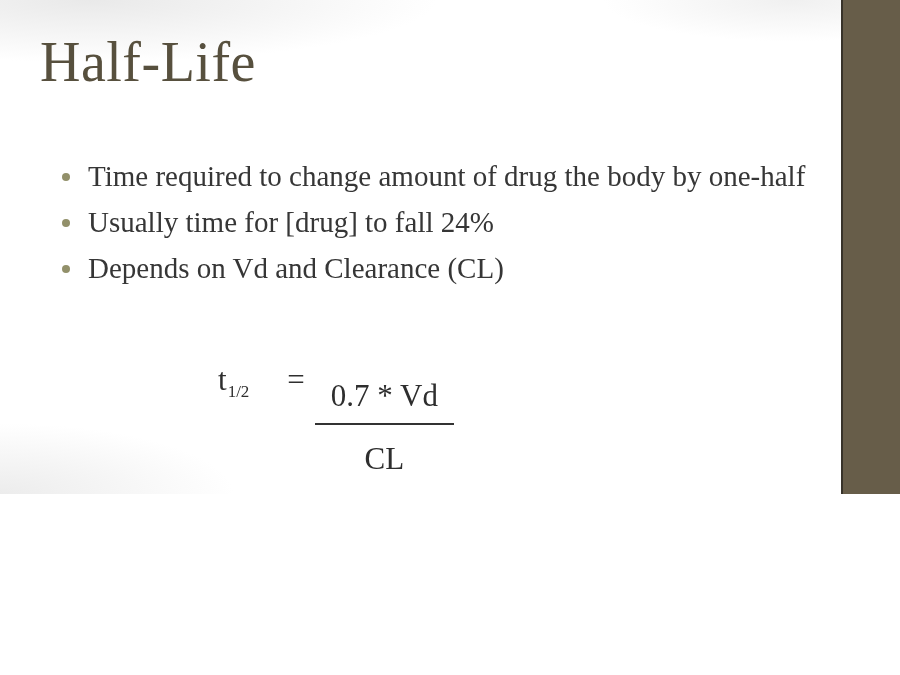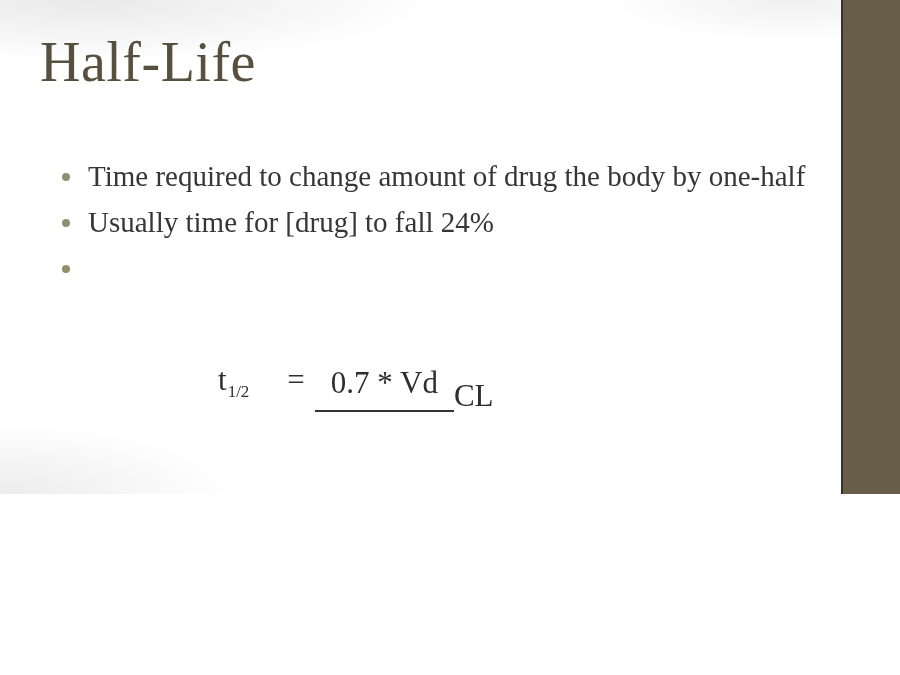--- a/index.html
+++ b/index.html
@@ -72,23 +72,25 @@
   .lhs { white-space: nowrap; }
   .sub {
     font-size: 17px;
     position: relative;
     top: 7px;
     margin-left: 1px;
   }
   .eq { margin-left: 38px; }
   .frac {
     display: inline-flex;
+    flex-direction: column;
     align-items: center;
     margin-left: 10px;
     text-align: center;
+    margin-top: 16px;
   }
   .num {
     padding: 0 16px 9px 16px;
     border-bottom: 2px solid var(--fraction-bar, #333333);
     white-space: nowrap;
   }
   .den { padding-top: 16px; }
 
   
   .side-band {
@@ -127,20 +129,21 @@
     <li class="bullet">
       <span class="dot"></span>
       <span>Time required to change amount of drug the body by one-half</span>
     </li>
     <li class="bullet">
       <span class="dot"></span>
       <span>Usually time for [drug] to fall 24%</span>
     </li>
     <li class="bullet">
       <span class="dot"></span>
+      <span>Depends on Vd and Clearance (CL)</span>
     </li>
   </ul>
 
   <div class="formula">
     <span class="lhs"><span>t</span><span class="sub">1/2</span></span>
     <span class="eq">=</span>
     <span class="frac">
       <span class="num">0.7 * Vd</span>
       <span class="den">CL</span>
     </span>

